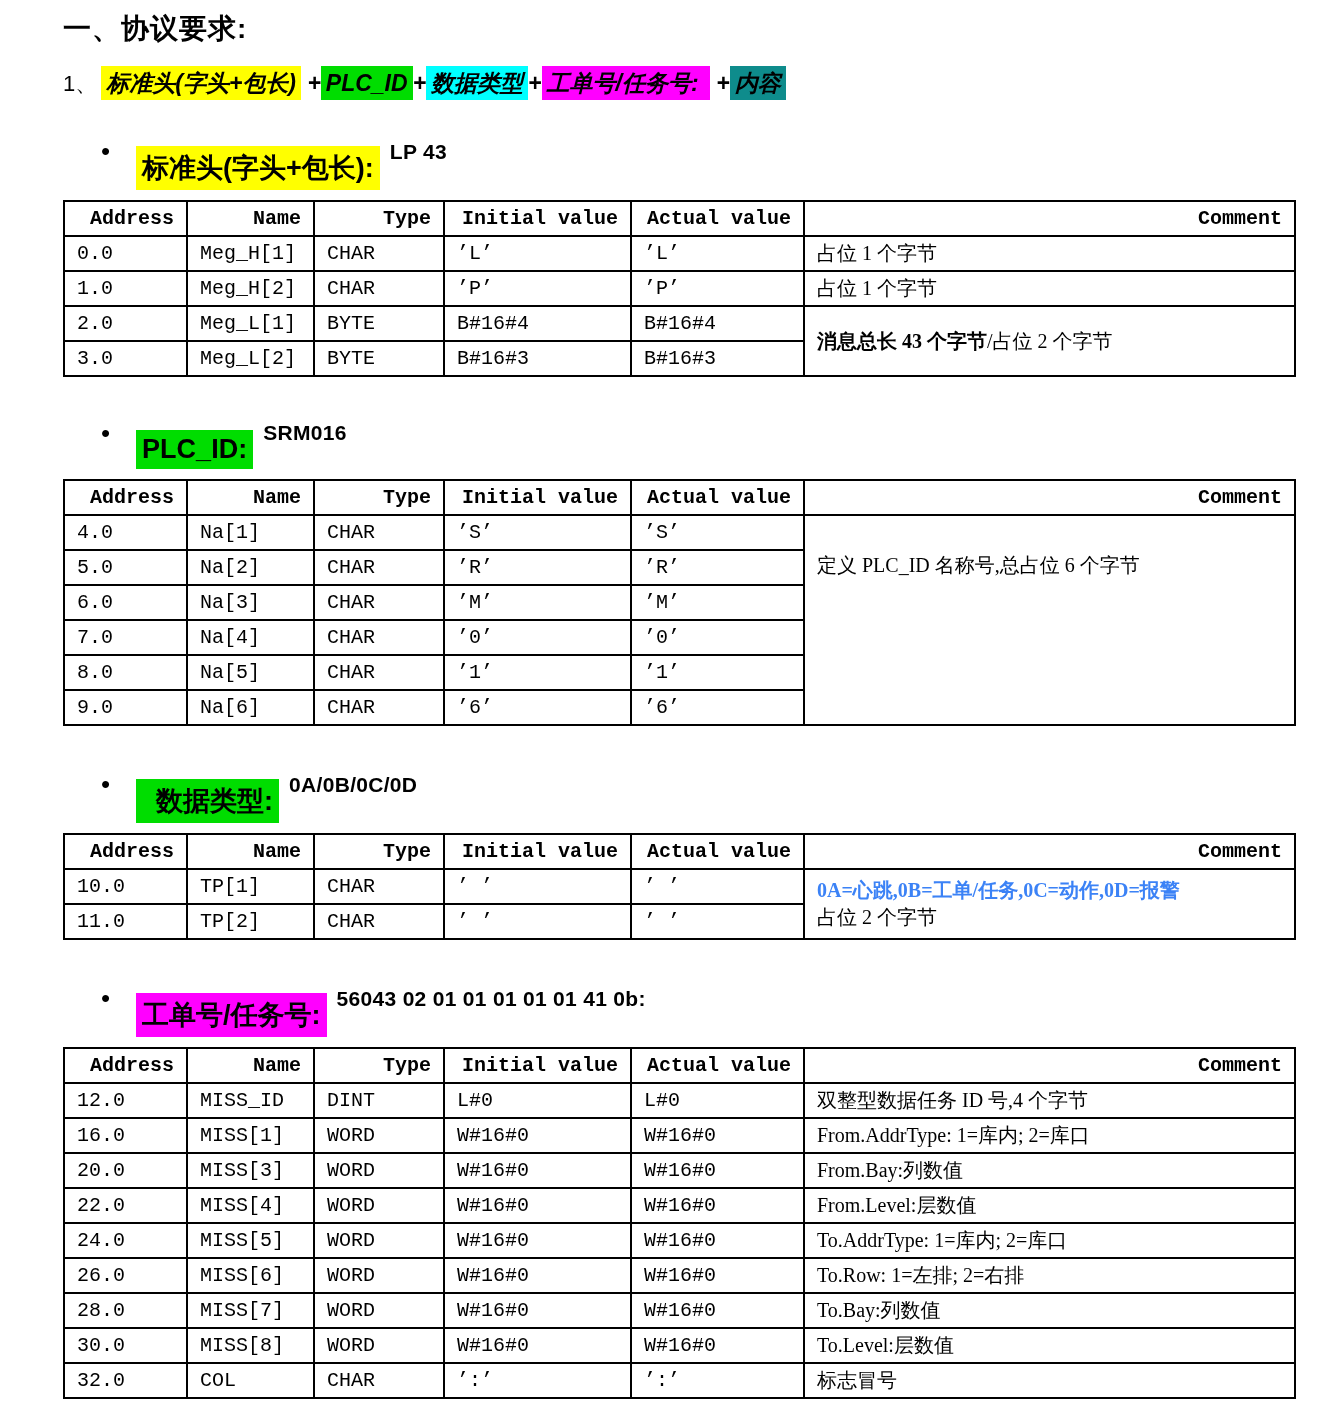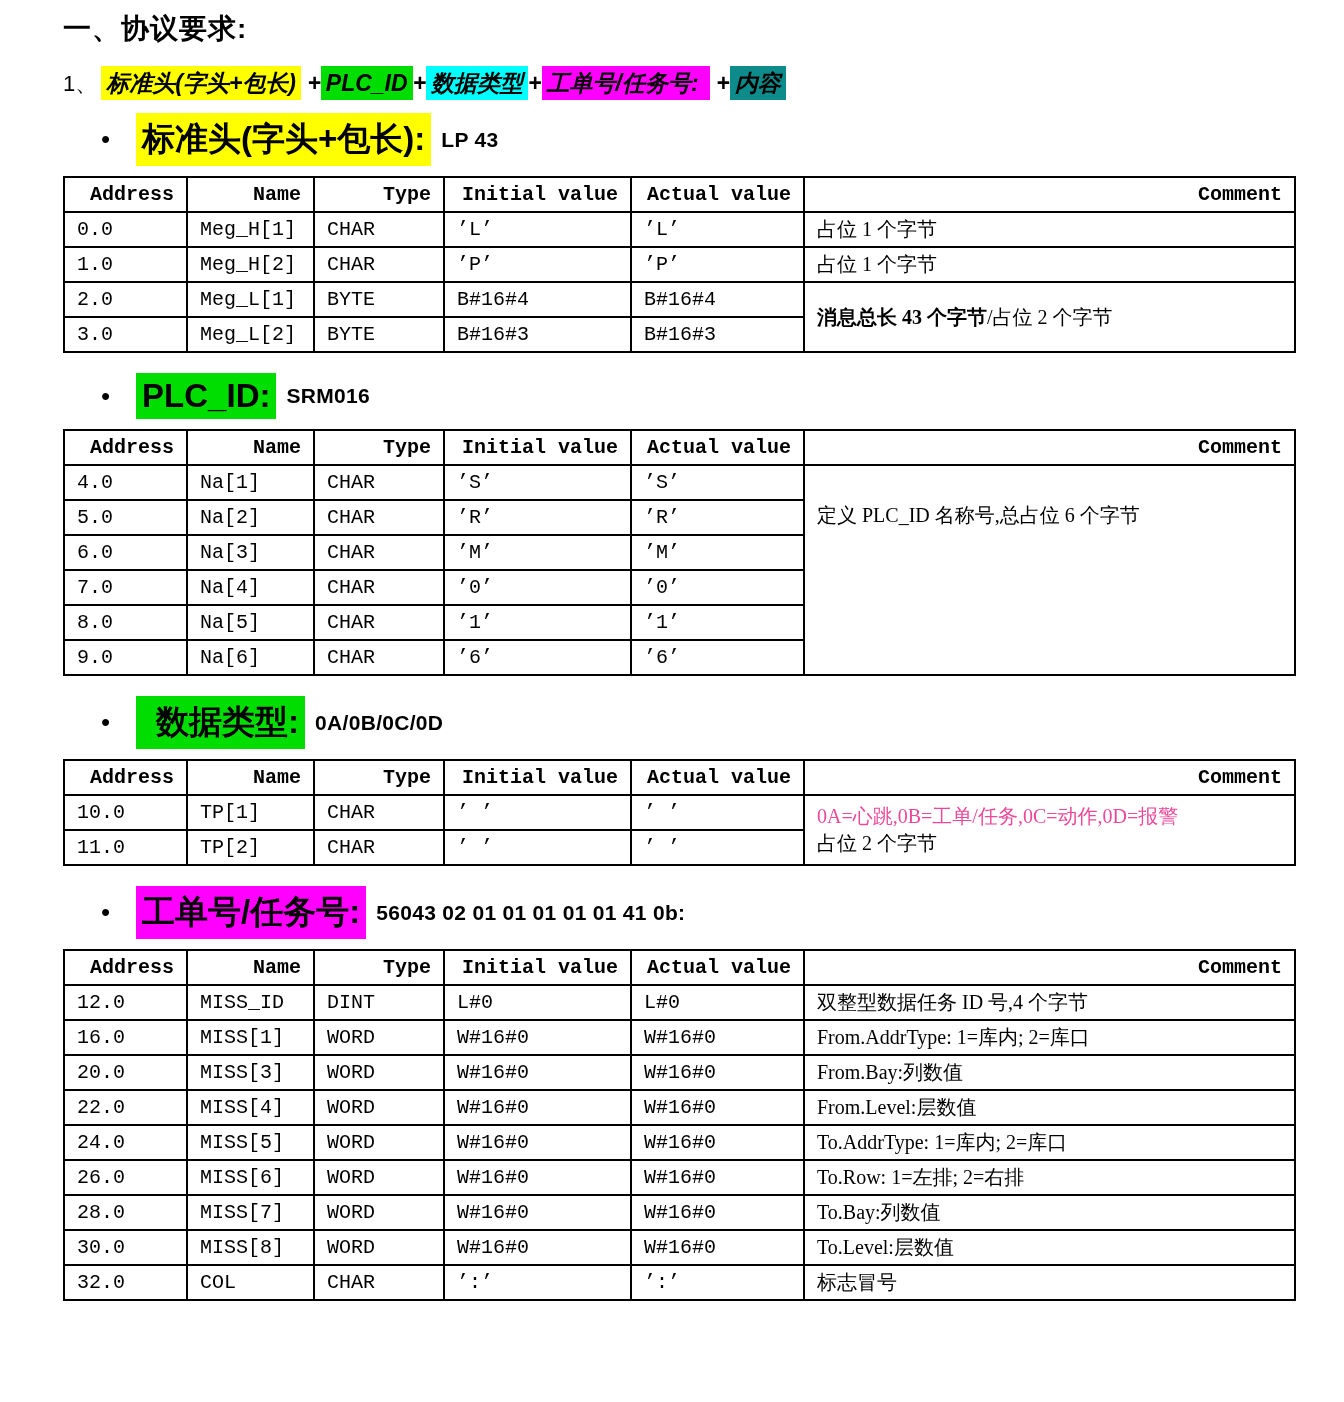--- a/index.html
+++ b/index.html
@@ -28,22 +28,23 @@
   .seg.hl { padding: 4px 5px; }
 
   .section .bullet-line {
     margin: 20px 0 10px 38px;
     display: flex; align-items: center;
     white-space: pre;
   }
   .section:first-of-type .bullet-line { margin-top: 12px; }
   .bullet-dot { font-size: 26px; margin-right: 26px; }
   .bullet-label {
-    font-weight: bold; font-size: 33px;
+    font-weight: bold; font-size: 27px;
     padding: 4px 6px;
+    margin-top: 33px;
   }
   .bullet-value {
     font-weight: bold; font-size: 21px;
     margin-left: 10px; letter-spacing: 0.3px;
   }
 
   table {
     border-collapse: collapse;
     table-layout: fixed;
     width: 1231px;
@@ -234,21 +235,21 @@
             </tr>
           </thead>
           <tbody>
             <tr>
               <td class="data">10.0</td>
               <td class="data">TP[1]</td>
               <td class="data">CHAR</td>
               <td class="data">’ ’</td>
               <td class="data">’ ’</td>
               <td class="comment-cell" rowspan="2">
-                <div class="comment-line"><span style="font-weight: normal; color: #ec4899;">0A=心跳,0B=工单/任务,0C=动作,0D=报警</span></div>
+                <div class="comment-line"><span style="font-weight: bold; color: #3b82f6;">0A=心跳,0B=工单/任务,0C=动作,0D=报警</span></div>
                 <div class="comment-line"><span>占位 2 个字节</span></div>
               </td>
             </tr>
             <tr>
               <td class="data">11.0</td>
               <td class="data">TP[2]</td>
               <td class="data">CHAR</td>
               <td class="data">’ ’</td>
               <td class="data">’ ’</td>
             </tr>

